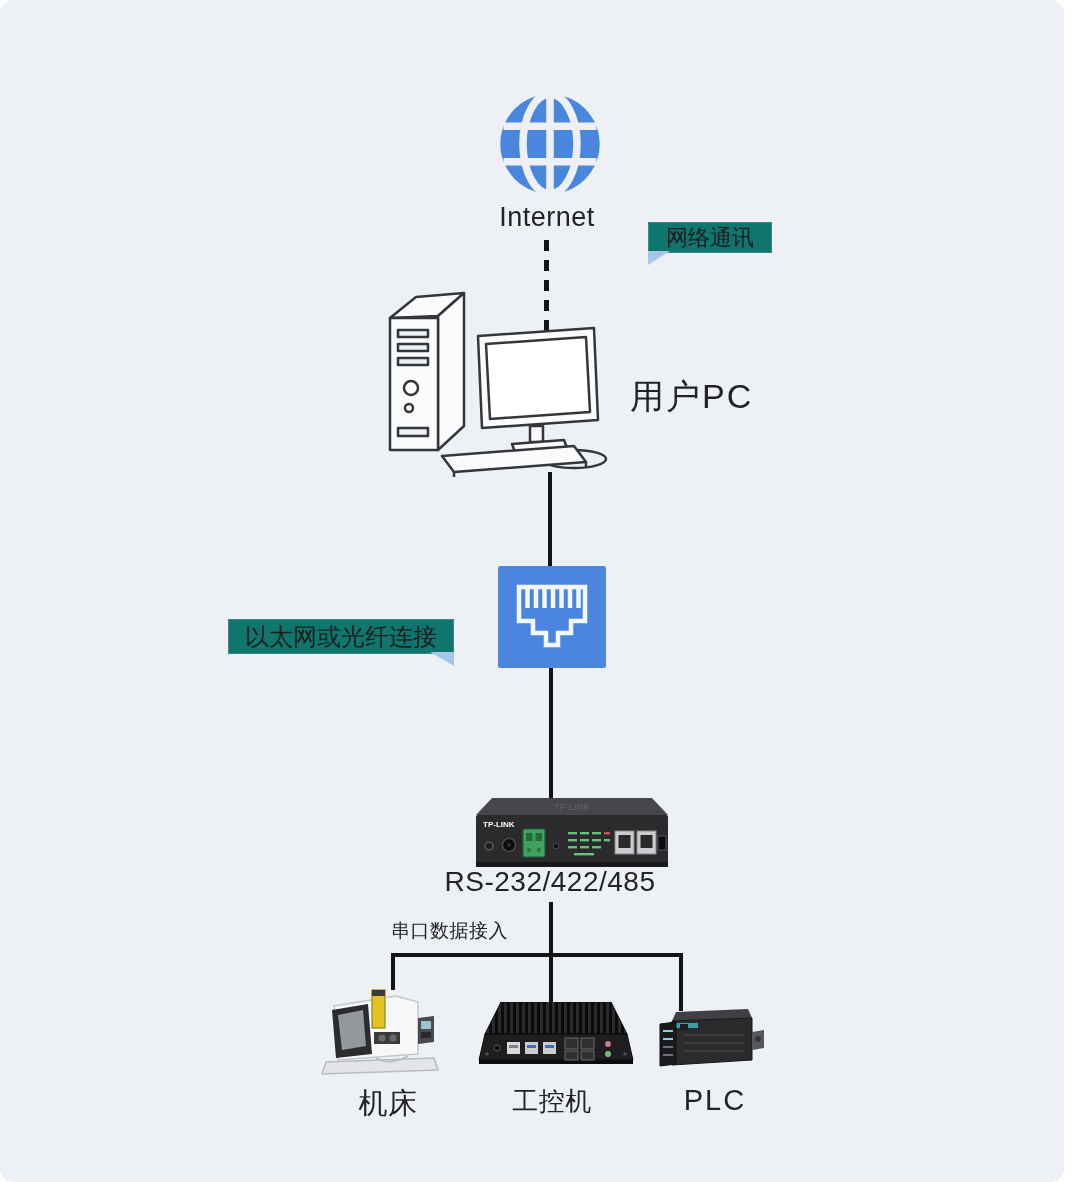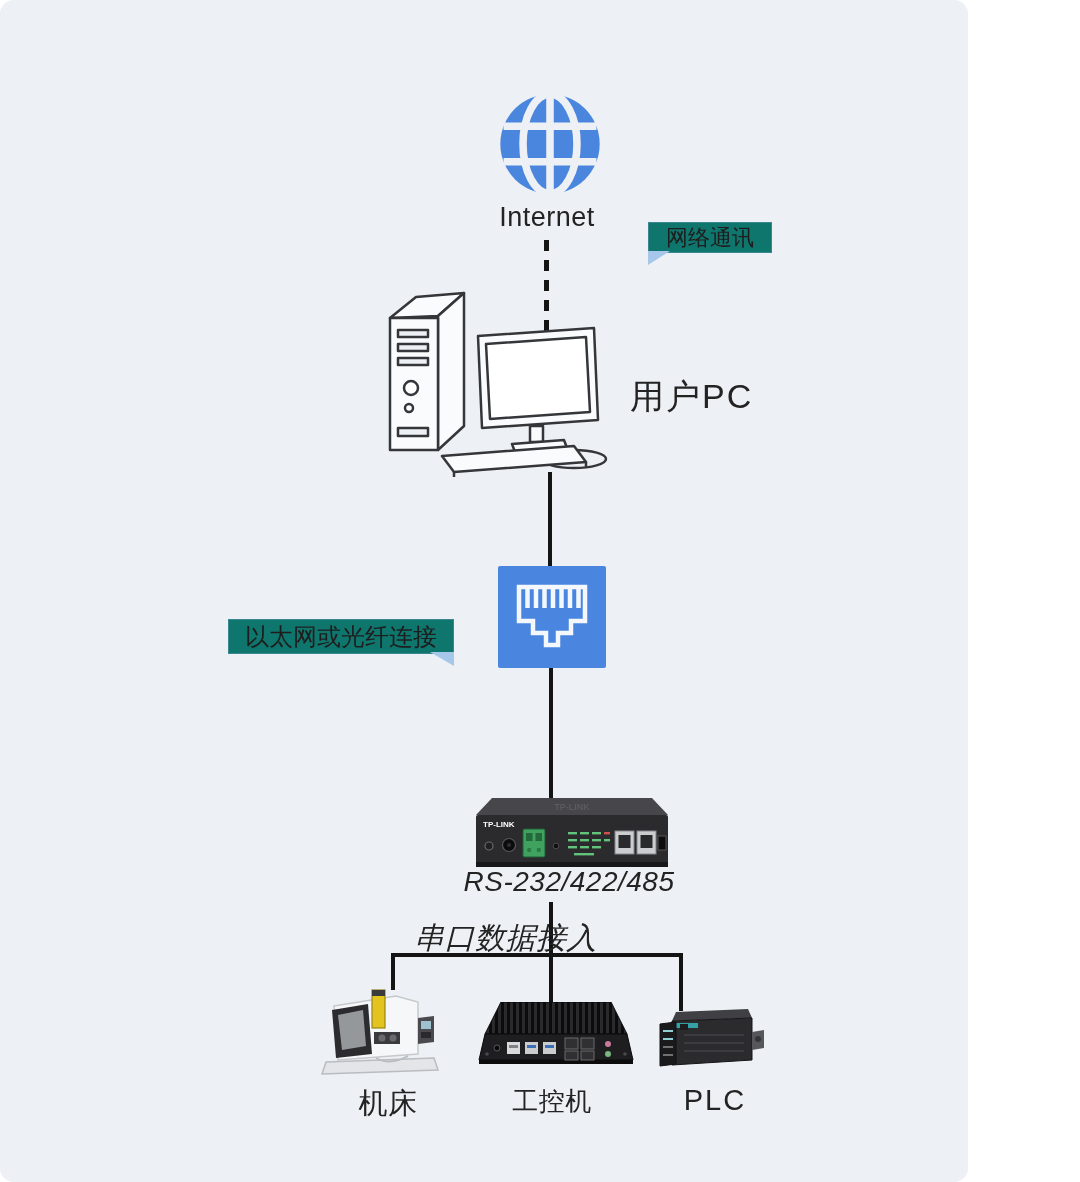--- a/index.html
+++ b/index.html
@@ -1,17 +1,17 @@
 <!DOCTYPE html>
 <html><head>
 <meta charset="utf-8">
 <style>
   html,body{margin:0;padding:0;background:#ffffff;}
   .canvas{
-    position:relative;width:968px;height:1182px;background:#edf0f4;
+    position:relative;width:1064px;height:1182px;background:#edf0f4;
     font-family:"Liberation Sans","DejaVu Sans",sans-serif;overflow:hidden;border-radius:14px;
   }
   .abs{position:absolute;}
   .vline{position:absolute;width:4px;background:#141414;}
   .hline{position:absolute;height:4px;background:#141414;}
   .dashline{
     position:absolute;width:5px;
     background:repeating-linear-gradient(to bottom,#141414 0 11px,rgba(0,0,0,0) 11px 20px);
   }
   .lbl{position:absolute;color:#232323;letter-spacing:.5px;}
@@ -152,25 +152,25 @@
         <rect x="139" y="33" width="19" height="23" fill="#c9cbcе"></rect>
         <rect x="139" y="33" width="19" height="23" fill="#caccce" stroke="#85878a" stroke-width="1"></rect>
         <rect x="142.5" y="37" width="12" height="13" fill="#2a2a2c"></rect>
         <rect x="161" y="33" width="19" height="23" fill="#caccce" stroke="#85878a" stroke-width="1"></rect>
         <rect x="164.5" y="37" width="12" height="13" fill="#2a2a2c"></rect>
       </g>
 
       <rect x="182" y="38" width="8" height="14" fill="#0d0d0e" stroke="#55555a" stroke-width="1"></rect>
     </svg>
   </div>
-  <div class="lbl center" style="left:459px;top:866px;width:220px;font-size:28px;font-style:italic;">RS-232/422/485</div>
+  <div class="lbl center" style="left:440px;top:866px;width:220px;font-size:28px;">RS-232/422/485</div>
 
   <div class="vline" style="left:549px;top:902px;height:55px;"></div>
 
-  <div class="lbl" style="left:414px;top:918px;font-size:30px;font-style:italic;">串口数据接入</div>
+  <div class="lbl" style="left:391px;top:918px;font-size:19px;">串口数据接入</div>
 
   <div class="hline" style="left:391px;top:953px;width:292px;"></div>
   <div class="vline" style="left:391px;top:953px;height:37px;"></div>
   <div class="vline" style="left:549px;top:953px;height:52px;"></div>
   <div class="vline" style="left:679px;top:953px;height:58px;"></div>
 
   <div class="abs" style="left:316px;top:984px;width:130px;height:96px;">
     <svg width="130" height="96" viewBox="0 0 130 96">
 
       <polygon points="10,78 118,74 122,86 6,90" fill="#e3e5e8" stroke="#b9bcc0" stroke-width="1.5"></polygon>

